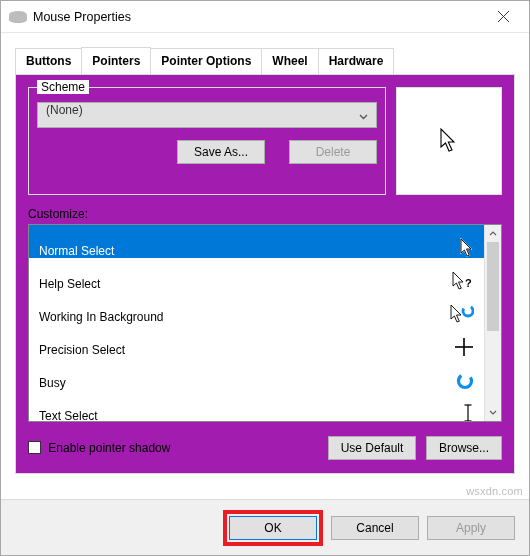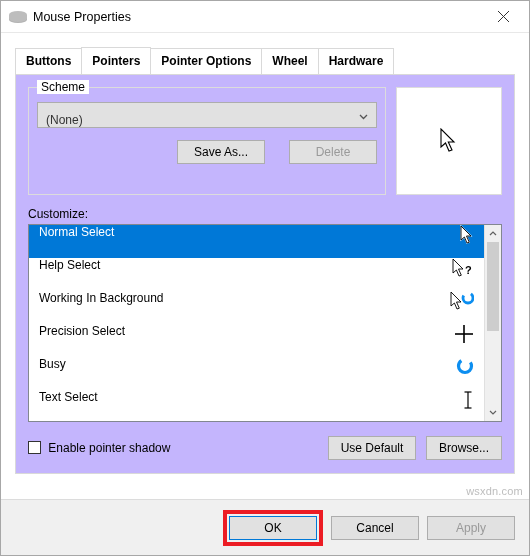--- a/index.html
+++ b/index.html
@@ -72,21 +72,21 @@
       background: #fff;
       border-color: #d9d9d9;
       z-index: 2;
       padding: 6px 10px 6px;
       top: 0;
     }
     .tab-panel {
       border: 1px solid #d9d9d9;
       margin: 0 14px;
       padding: 12px;
-      background: #c4b5fd;
+      background: #a21caf;
       height: 400px;
       position: relative;
     }
     .upper-row {
       display: flex;
       gap: 10px;
       height: 108px;
     }
     .fieldset {
       border: 1px solid #dcdcdc;
@@ -101,21 +101,21 @@
       background: #fff;
       padding: 0 4px;
       font-size: 12px;
     }
     .select {
       width: 100%;
       height: 26px;
       border: 1px solid #adadad;
       background: #e1e1e1;
       display: flex;
-      align-items: flex-end;
+      align-items: flex-start;
       padding: 0 8px;
       cursor: pointer;
       position: relative;
       color: #333;
     }
     .select .caret {
       position: absolute;
       right: 8px;
       top: 60%;
       transform: translateY(-50%);
@@ -160,21 +160,21 @@
       margin-top: 3px;
       height: 198px;
       display: flex;
     }
     .listbox {
       flex: 1;
       overflow: hidden;
     }
     .list-item {
       display: flex;
-      align-items: flex-start;
+      align-items: flex-end;
       height: 33px;
       padding: 0 10px;
       cursor: pointer;
       justify-content: space-between;
     }
     .list-item.selected {
       background: #0078d7;
       color: #fff;
     }
     .scrollbar {

